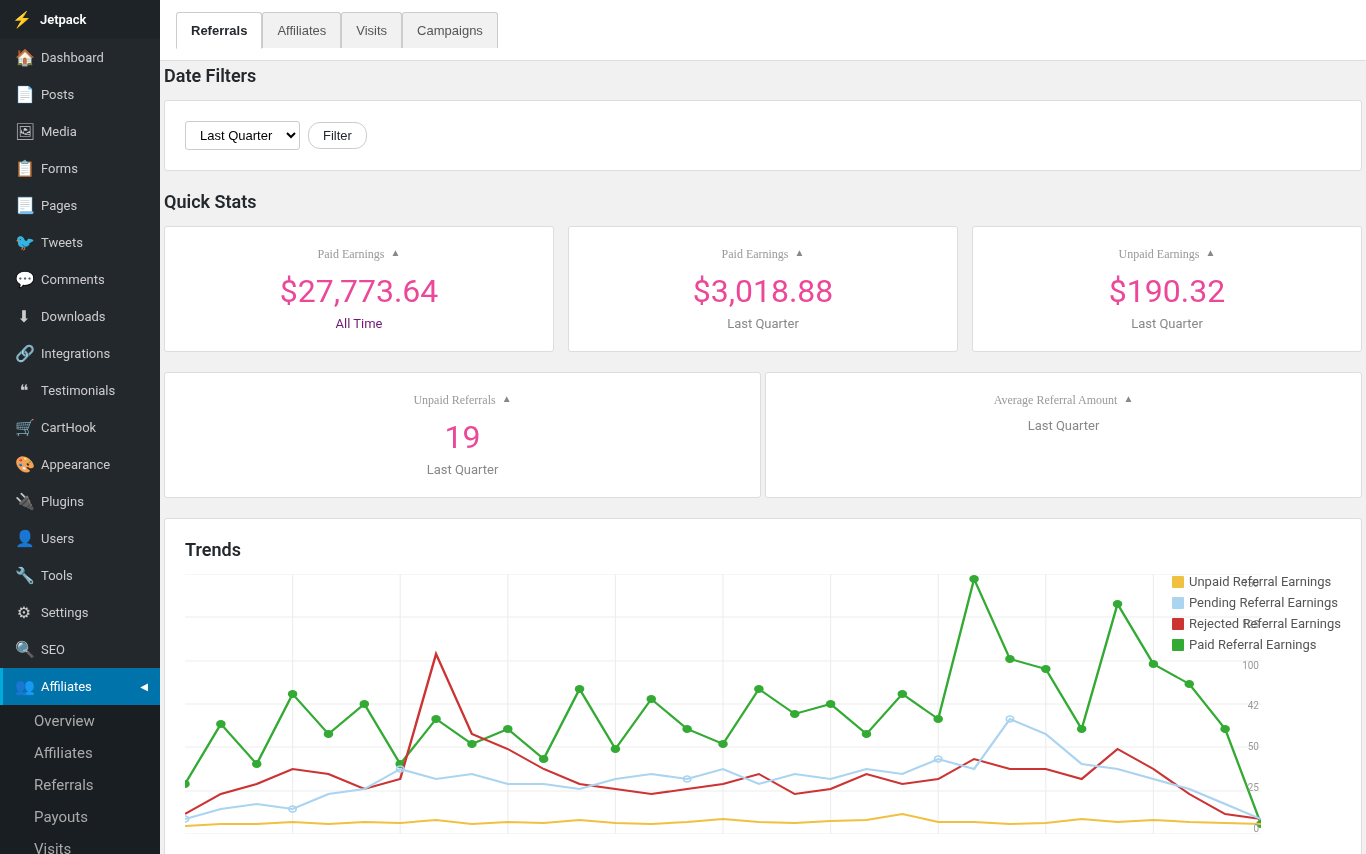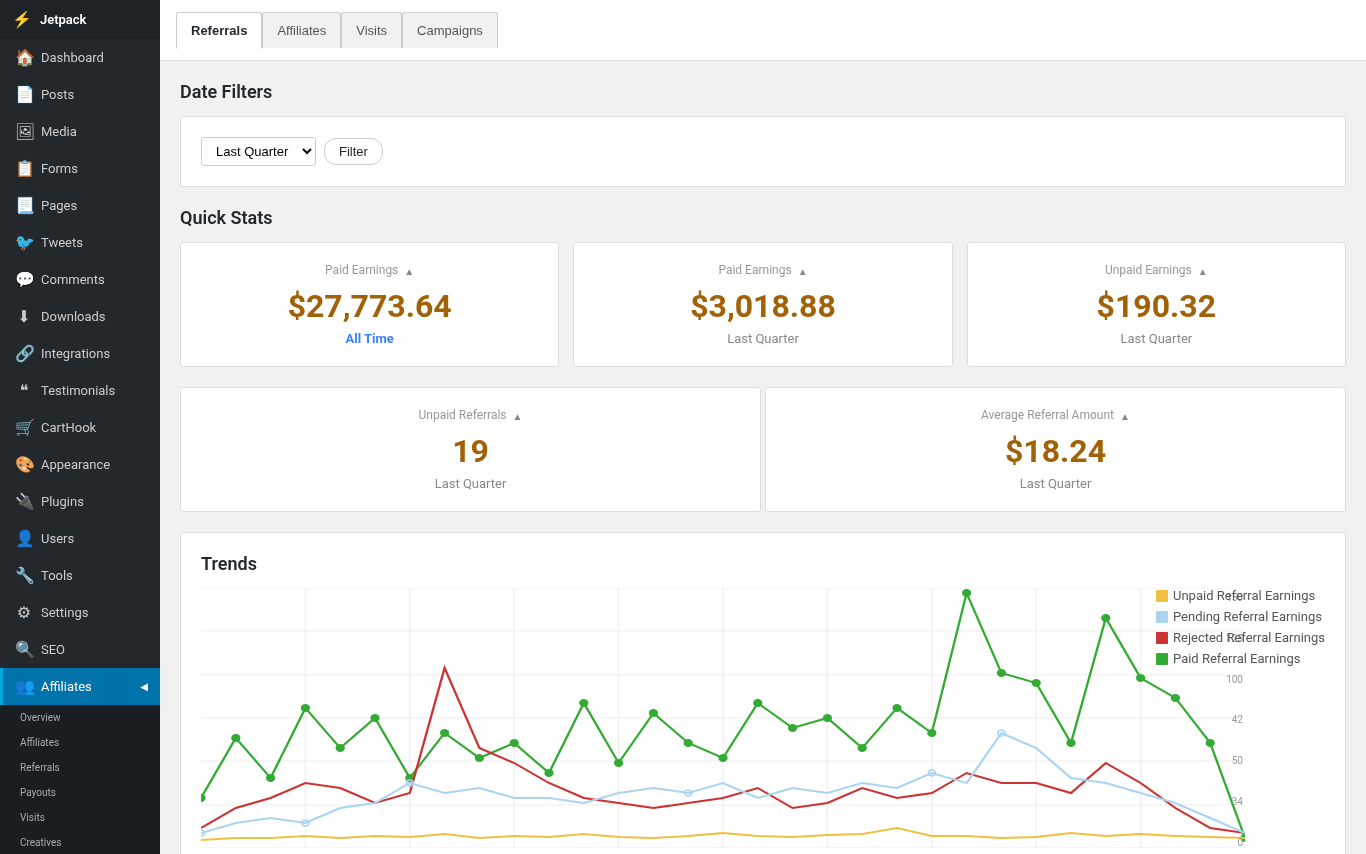--- a/index.html
+++ b/index.html
@@ -20,40 +20,40 @@
     }
     .sidebar-logo-icon { color: #00aadc; font-size: 16px; }
     .sidebar-item {
       display: flex; align-items: center; gap: 8px;
       padding: 9px 12px; font-size: 13px; color: #ccc; cursor: pointer; border-left: 3px solid transparent;
     }
     .sidebar-item.active { background: #0073aa; color: #fff; border-left: 3px solid #00aadc; }
     .sidebar-item .icon { font-size: 16px; width: 18px; text-align: center; flex-shrink: 0; }
     .sidebar-sub { background: #191e23; }
     .sidebar-sub-item {
-      padding: 7px 12px 7px 20px; font-size: 10px; color: #aaa; cursor: pointer; display: block;
+      padding: 7px 12px 7px 34px; font-size: 15px; color: #aaa; cursor: pointer; display: block;
     }
     .sidebar-item-arrow { margin-left: auto; font-size: 10px; color: #fff; }
 
     
     #main { flex: 1; display: flex; flex-direction: column; overflow: hidden; }
 
     
     #topbar {
       background: #fff; border-bottom: 1px solid #ddd; padding: 12px 16px;
       display: flex; align-items: center; gap: 4px; min-height: 48px;
     }
     .tab-btn {
       padding: 10px 14px; font-size: 13px; border: 1px solid #ccc; border-bottom: none;
       background: #f1f1f1; cursor: pointer; border-radius: 3px 3px 0 0; color: #555;
     }
     .tab-btn.active { background: #fff; border-color: #ccc; color: #23282d; font-weight: 600; border-bottom: 1px solid #fff; margin-bottom: -1px; }
 
     
-    #content { flex: 1; overflow-y: auto; padding: 20px; background: #f1f1f1; }
+    #content { flex: 1; overflow-y: auto; padding: 4px; background: #f1f1f1; }
 
     .section-title { font-size: 18px; font-weight: 600; color: #23282d; margin-bottom: 14px; }
 
     
     .date-filter-box {
       background: #fff; border: 1px solid #ddd; border-radius: 3px; padding: 20px; margin-bottom: 20px;
       display: flex; align-items: center; gap: 8px;
     }
     .date-select {
       padding: 5px 10px; border: 1px solid #ccc; border-radius: 3px; font-size: 13px; background: #fff;
@@ -65,25 +65,25 @@
     }
 
     
     .stats-grid { display: grid; grid-template-columns: repeat(3, 1fr); gap: 14px; margin-bottom: 20px; }
     .stats-grid-2 { display: grid; grid-template-columns: 1fr 1fr; gap: 4px; margin-bottom: 20px; }
     .stat-card {
       background: #fff; border: 1px solid #ddd; border-radius: 3px; padding: 20px 24px;
       text-align: center;
     }
     .stat-label {
-      font-size: 12px; color: #999; margin-bottom: 10px; display: flex; align-items: flex-end; justify-content: center; gap: 6px;
+      font-size: 12px; color: #999; margin-bottom: 10px; display: flex; align-items: flex-start; justify-content: center; gap: 6px; font-family: Liberation Serif, serif;
     }
     .stat-label-arrow { color: #888; font-size: 10px; }
-    .stat-value { font-size: 32px; font-weight: 700; color: #a16207; margin-bottom: 6px; }
-    .stat-sublabel { font-size: 13px; color: #3b82f6; font-weight: bold; }
+    .stat-value { font-size: 32px; font-weight: 400; color: #ec4899; margin-bottom: 6px; }
+    .stat-sublabel { font-size: 13px; color: #701a75; }
     .stat-sublabel-gray { font-size: 13px; color: #888; }
 
     
     .trends-section { background: #fff; border: 1px solid #ddd; border-radius: 3px; padding: 20px; }
     .chart-container { position: relative; height: 280px; margin-top: 10px; }
     .chart-area { position: absolute; left: 0; right: 80px; top: 0; bottom: 20px; }
     .chart-legend { position: absolute; right: 0; top: 0; font-size: 13px; color: #555; }
     .legend-item { display: flex; align-items: center; gap: 5px; margin-bottom: 6px; }
     .legend-dot { width: 12px; height: 12px; border-radius: 1px; flex-shrink: 0; }
     .y-axis { position: absolute; right: 82px; top: 4px; bottom: 20px; display: flex; flex-direction: column; justify-content: space-between; }
@@ -222,21 +222,20 @@
   </div>
       </div>
     <div class="stats-grid-2" id="stats-row2">
         <div class="stat-card">
     <div class="stat-label">Unpaid Referrals <span class="stat-label-arrow">▲</span></div>
     <div class="stat-value">19</div>
     <div class="stat-sublabel-gray">Last Quarter</div>
   </div>
         <div class="stat-card">
     <div class="stat-label">Average Referral Amount <span class="stat-label-arrow">▲</span></div>
-    <div class="stat-value">$18.24</div>
     <div class="stat-sublabel-gray">Last Quarter</div>
   </div>
       </div>
 
     <div class="trends-section">
       <div class="section-title">Trends</div>
       <div class="chart-container">
         <div class="chart-area">
           <svg class="chart" viewBox="0 0 900 260" preserveAspectRatio="none">
 
@@ -305,21 +304,21 @@
 
             <polyline points="0,252 30,250 60,250 90,248 120,250 150,248 180,249 210,246 240,250 270,248 300,249 330,246 360,249 390,250 420,248 450,245 480,248 510,249 540,247 570,246 600,240 630,248 660,248 690,250 720,249 750,245 780,248 810,246 840,248 870,249 900,250" fill="none" stroke="#f0c040" stroke-width="2"></polyline>
           </svg>
         </div>
         <div class="y-axis">
           <span class="y-label">150</span>
           <span class="y-label">125</span>
           <span class="y-label">100</span>
           <span class="y-label">42</span>
           <span class="y-label">50</span>
-          <span class="y-label">34</span>
+          <span class="y-label">25</span>
           <span class="y-label">0</span>
         </div>
         <div class="chart-legend" id="legend-container">
             <div class="legend-item">
               <span class="legend-dot" style="background:#f0c040"></span>
               <span>Unpaid Referral Earnings</span>
             </div>
             <div class="legend-item">
               <span class="legend-dot" style="background:#aad4f0"></span>
               <span>Pending Referral Earnings</span>

